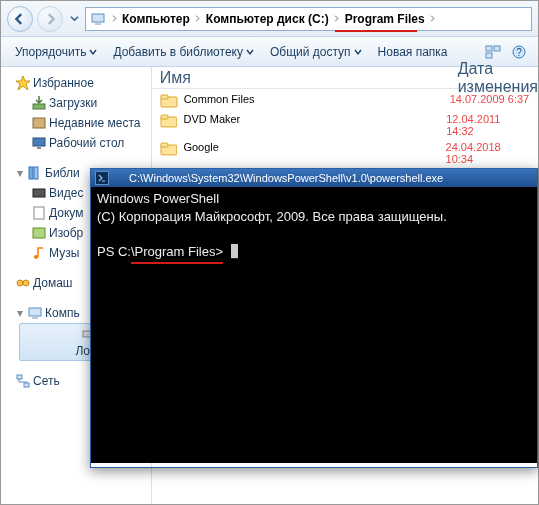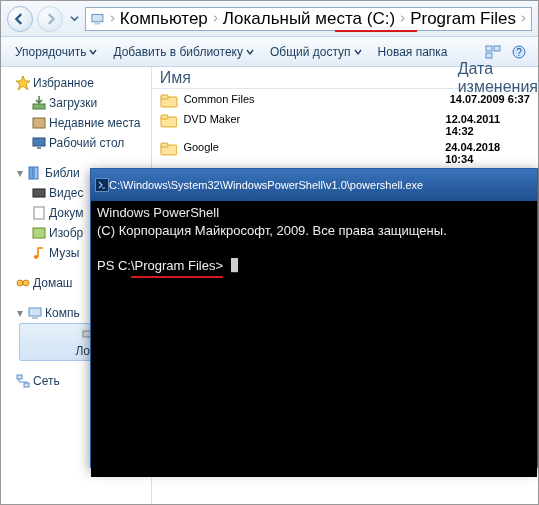--- a/index.html
+++ b/index.html
@@ -7,21 +7,21 @@
 
 .explorer { background: #fff; width: 539px; height: 505px; border: 1px solid #999; }
 
 .titlebar { height: 36px; background: linear-gradient(#f4f8fc, #e6eef7); display: flex; align-items: center; padding: 2px 6px; gap: 4px; border-bottom: 1px solid #c4d5e8; }
 .nav-btn { width: 26px; height: 26px; border-radius: 50%; border: 1px solid #a5c0db; background: radial-gradient(circle at 30% 30%, #fff, #d0e2f0); display: flex; align-items: center; justify-content: center; cursor: pointer; }
 .nav-btn.disabled { opacity: 0.55; }
 .nav-btn svg { width: 12px; height: 12px; }
 .recent-btn { width: 14px; height: 22px; border: none; background: none; cursor: pointer; display: flex; align-items: center; justify-content: center; }
 .address { flex: 1; height: 24px; border: 1px solid #8faecb; background: #fff; display: flex; align-items: center; padding: 0 2px; overflow: hidden; }
 .crumb-icon { width: 16px; height: 16px; margin: 0 2px; }
-.crumb { font-size: 17px; padding: 2px 2px; white-space: nowrap; cursor: default; }
+.crumb { font-size: 12px; padding: 2px 2px; white-space: nowrap; cursor: default; font-weight: bold; }
 .crumb-sep { width: 12px; height: 18px; display: flex; align-items: center; justify-content: center; cursor: pointer; }
 .crumb-sep svg { width: 7px; height: 7px; }
 .addr-underline { position: absolute; top: 30px; left: 335px; width: 82px; height: 2px; background: #d61a1a; }
 
 .toolbar { height: 30px; background: linear-gradient(#f8fbfe, #e3edf7); border-bottom: 1px solid #c4d5e8; display: flex; align-items: center; padding: 14px 8px; gap: 4px; font-size: 12px; }
 .tool-item { padding: 4px 6px; cursor: pointer; display: flex; align-items: center; gap: 3px; color: #1a3b5d; }
 .tool-item.has-drop svg { width: 8px; height: 8px; }
 .tool-right { margin-left: auto; display: flex; gap: 4px; }
 .tool-ico { width: 22px; height: 22px; border: 1px solid transparent; cursor: pointer; display: flex; align-items: center; justify-content: center; }
 
@@ -35,24 +35,24 @@
 .tico { width: 16px; height: 16px; flex-shrink: 0; }
 
 .content { flex: 1; position: relative; }
 .columns { display: flex; font-size: 16px; color: #3a5a7a; border-bottom: 1px solid #e0e7ee; height: 22px; align-items: center; padding-left: 8px; }
 .col-name { width: 290px; cursor: pointer; }
 .col-date { flex: 1; cursor: pointer; margin-left: 8px; }
 .rows { padding: 2px 0; }
 .row { display: flex; align-items: flex-start; font-size: 11px; padding: 2px 8px; cursor: pointer; }
 .row .rico { width: 18px; height: 16px; margin-right: 6px; }
 .row .rname { width: 266px; }
-.row .rdate { color: #000000; font-weight: bold; }
+.row .rdate { color: #ef4444; }
 
 .ps-window { position: absolute; top: 168px; left: 90px; width: 448px; height: 300px; border: 1px solid #2b5fa3; box-shadow: 0 3px 12px rgba(0,0,0,0.45); }
-.ps-title { height: 32px; background: linear-gradient(#3a74bc, #1f4f8f); color: #fff; font-size: 11px; display: flex; align-items: center; padding: 0 4px; gap: 0; }
+.ps-title { height: 18px; background: linear-gradient(#3a74bc, #1f4f8f); color: #fff; font-size: 11px; display: flex; align-items: center; padding: 0 4px; gap: 20px; }
 .ps-title-icon { width: 14px; height: 14px; background: #0a2e57; border: 1px solid #5f8fc6; display: flex; align-items: center; justify-content: center; }
 .ps-body { background: #000; color: #eee; font-family: "Consolas", "Courier New", monospace; font-size: 13px; padding: 4px 6px; height: calc(100% - 22px); line-height: 1.3; white-space: pre; overflow: hidden; }
 .ps-underline { display: inline-block; border-bottom: 2px solid #d61a1a; padding-bottom: 1px; }
 .ps-cursor { background: #ccc; color: #000; }
 
 
 .folder-svg rect { fill: #ffe39b; stroke: #d9a92a; }
 .star-svg polygon { fill: #ffcf3f; stroke: #c99a12; }
 </style>
 </head>
@@ -85,21 +85,21 @@
           <svg viewBox="0 0 6 10">
             <path d="M1 1 L5 5 L1 9" fill="none" stroke="#555" stroke-width="1.2"></path>
           </svg>
         </div>
       <span class="crumb">Компьютер</span>
       <div class="crumb-sep">
           <svg viewBox="0 0 6 10">
             <path d="M1 1 L5 5 L1 9" fill="none" stroke="#555" stroke-width="1.2"></path>
           </svg>
         </div>
-      <span class="crumb">Локальный места (C:)</span>
+      <span class="crumb">Компьютер диск (C:)</span>
       <div class="crumb-sep">
           <svg viewBox="0 0 6 10">
             <path d="M1 1 L5 5 L1 9" fill="none" stroke="#555" stroke-width="1.2"></path>
           </svg>
         </div>
       <span class="crumb">Program Files</span>
       <div class="crumb-sep">
           <svg viewBox="0 0 6 10">
             <path d="M1 1 L5 5 L1 9" fill="none" stroke="#555" stroke-width="1.2"></path>
           </svg>

